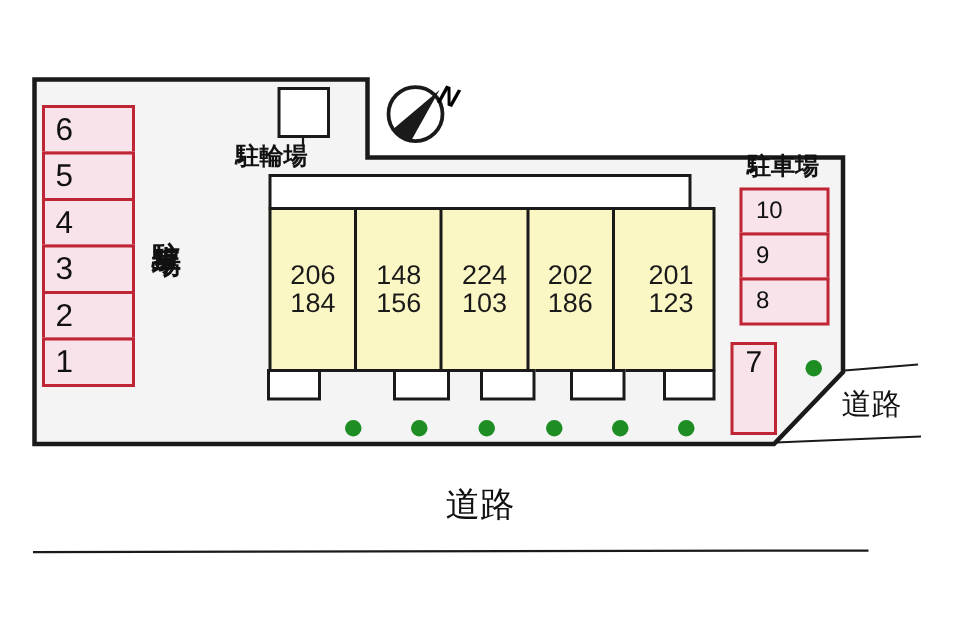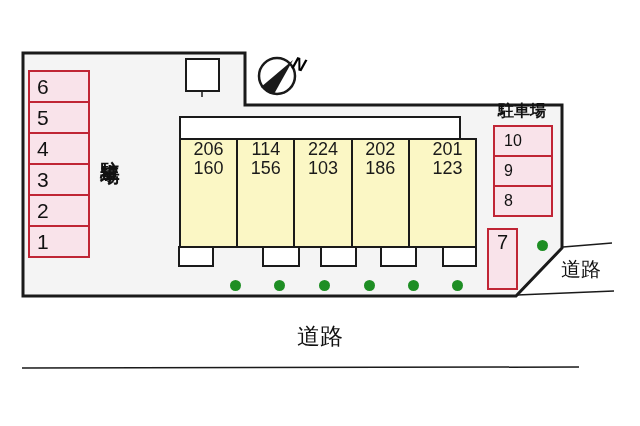--- a/index.html
+++ b/index.html
@@ -47,21 +47,21 @@
 
   .roof-strip{
     position:absolute;left:179px;top:116px;width:282px;height:24px;box-sizing:border-box;
     background:#ffffff;border:2px solid #1a1a1a;
   }
   .building-units{
     position:absolute;left:179px;top:138px;width:298px;height:110px;box-sizing:border-box;
     background:#fbf7c5;border:2px solid #1a1a1a;display:flex;
   }
   .unit{
-    flex:1;display:flex;justify-content:center;
+    flex:1;display:flex;align-items:center;justify-content:center;
     border-right:2px solid #1a1a1a;
   }
   .unit:last-child{border-right:none;padding-left:10px;}
   .unit-num{text-align:center;font-size:18px;line-height:19px;color:#1a1a1a;}
   .unit-num span{display:block;}
 
   .entrance{
     position:absolute;top:246px;height:21px;box-sizing:border-box;
     background:#ffffff;border:2px solid #1a1a1a;
   }
@@ -105,32 +105,33 @@
   <div class="stall" style="top:70px">6</div>
   <div class="stall" style="top:101px">5</div>
   <div class="stall" style="top:132px">4</div>
   <div class="stall" style="top:163px">3</div>
   <div class="stall" style="top:194px">2</div>
   <div class="stall" style="top:225px">1</div>
 
   <div class="vlabel">駐車場</div>
 
   <div class="bike-square"></div>
+  <div class="bike-label">駐輪場</div>
 
   <div class="roof-strip"></div>
   <div class="building-units">
     <div class="unit">
       <div class="unit-num">
           <span>206</span>
-          <span>160</span>
+          <span>184</span>
         </div>
     </div>
     <div class="unit">
       <div class="unit-num">
-          <span>114</span>
+          <span>148</span>
           <span>156</span>
         </div>
     </div>
     <div class="unit">
       <div class="unit-num">
           <span>224</span>
           <span>103</span>
         </div>
     </div>
     <div class="unit">

